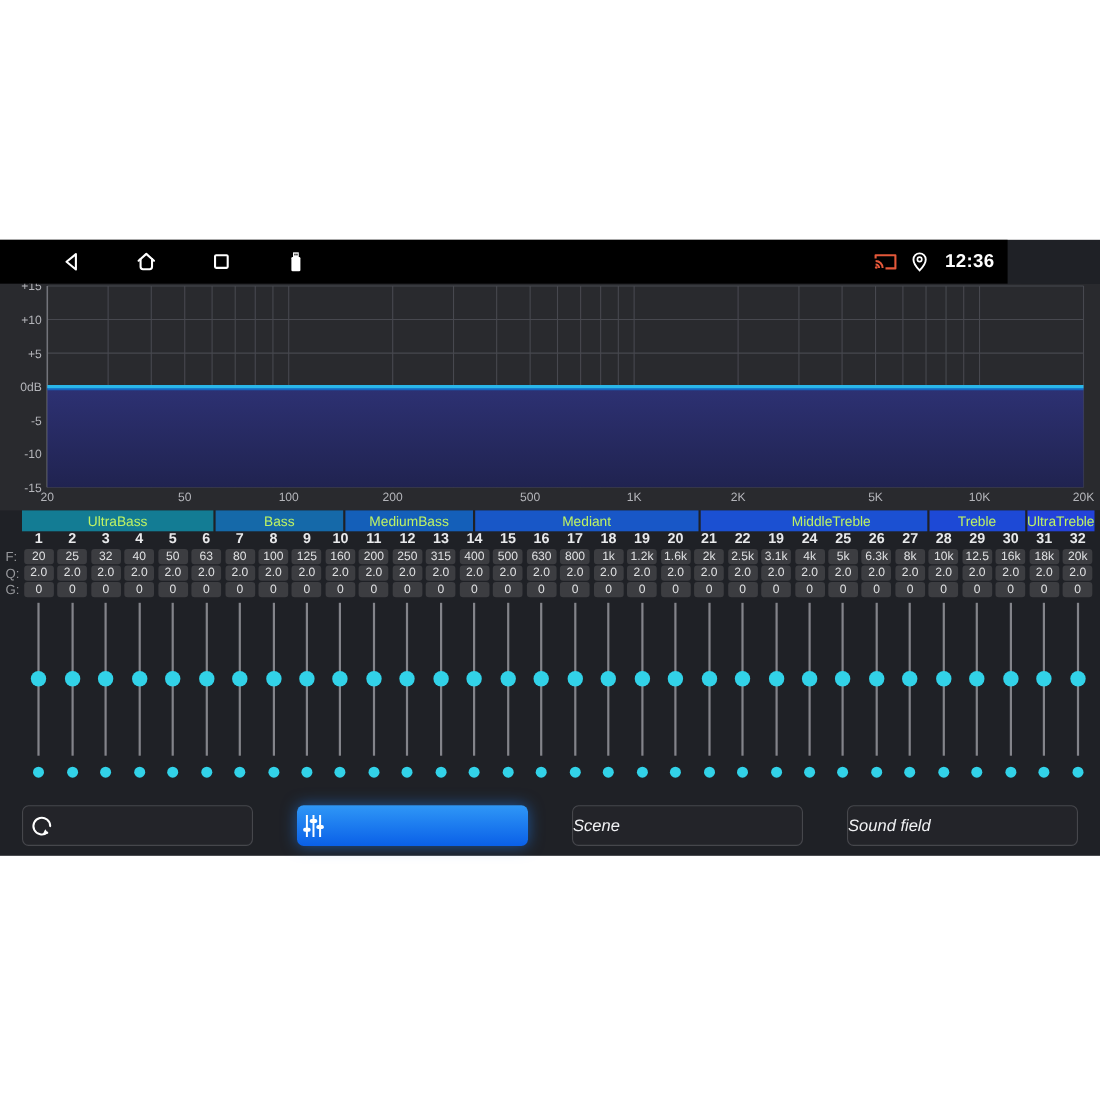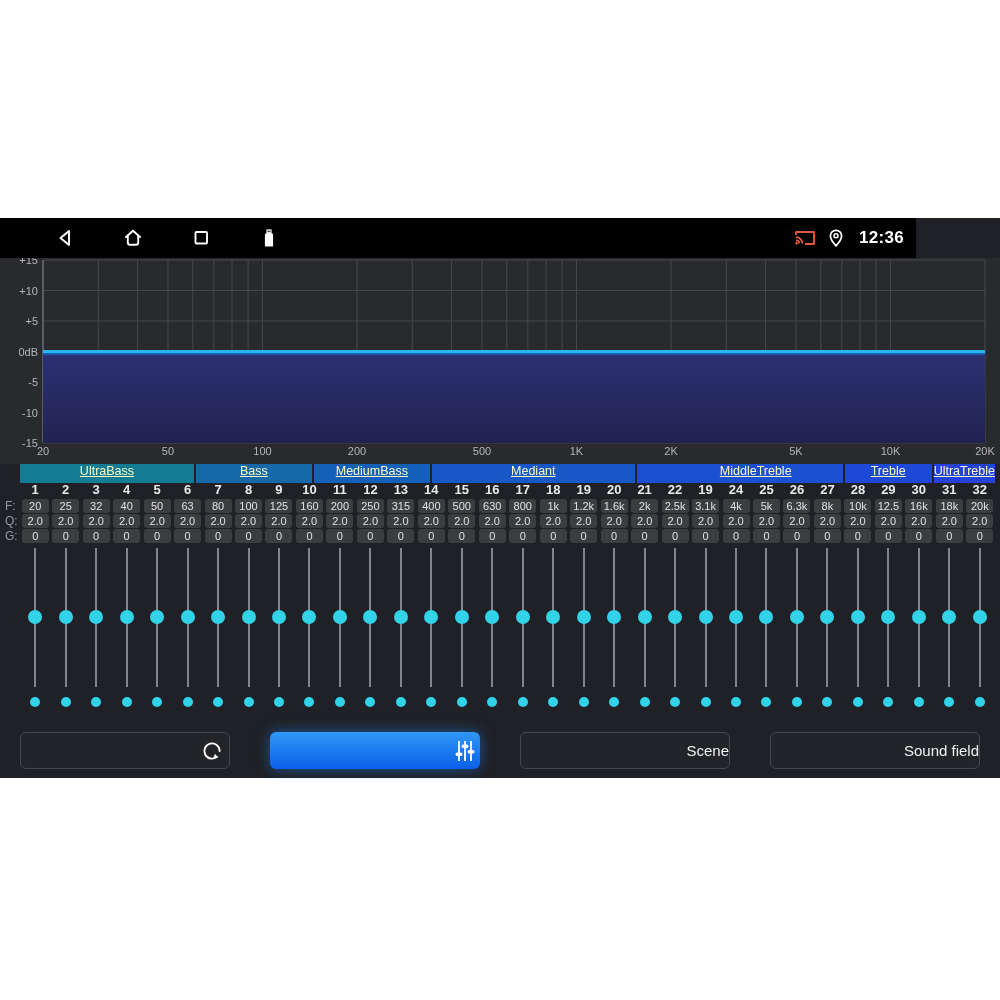--- a/index.html
+++ b/index.html
@@ -14,42 +14,42 @@
   .sb-right{display:flex;align-items:center;gap:7px;padding-right:12px;}
   .sb-ico{width:24px;height:24px;display:block;}
   .sb-time{color:#fff;font-size:17px;font-weight:700;letter-spacing:.3px;margin-left:4px;}
 
   
   .graph{position:absolute;left:0;top:40px;width:928px;height:206px;background:#292a2e;}
   .graph svg{display:block;}
 
   
   .bands{position:absolute;left:20px;top:246px;width:975px;height:19px;display:flex;}
-  .band{height:19px;margin-right:2px;display:flex;align-items:flex-start;justify-content:center;
-    color:#fef9c3;font-size:12.5px;box-sizing:border-box;text-decoration:underline;}
+  .band{height:19px;margin-right:2px;display:flex;align-items:center;justify-content:center;
+    color:#bef264;font-size:12.5px;box-sizing:border-box;}
   .band:last-child{margin-right:0;}
 
   
   .channels{position:absolute;left:20px;top:264px;width:975px;height:245px;
     display:grid;grid-template-columns:repeat(32,1fr);}
   .ch-col{display:flex;flex-direction:column;align-items:center;}
   .ch-num{height:16px;line-height:16px;font-size:13px;font-weight:700;color:#e9eaec;}
   .cell{width:27px;height:14px;margin-top:1px;background:#3c3d41;border-radius:3px;
     color:#dfe0e2;font-size:11px;line-height:14px;text-align:center;overflow:hidden;}
   .slider-wrap{position:relative;width:16px;height:139px;margin-top:5px;}
   .slider-track{position:absolute;left:7px;top:0;width:2px;height:139px;background:#83848a;}
   .slider-knob{position:absolute;left:1px;top:62px;width:14px;height:14px;border-radius:50%;}
   .ch-dot{width:10px;height:10px;border-radius:50%;margin-top:10px;}
 
   
   .rowlab{position:absolute;left:5px;width:16px;font-size:12px;color:#97989c;}
 
   
   .btn{position:absolute;top:514px;width:210px;height:37px;border-radius:6px;
-    display:flex;align-items:center;justify-content:flex-end;box-sizing:border-box;cursor:pointer;}
+    display:flex;align-items:center;justify-content:flex-start;box-sizing:border-box;cursor:pointer;font-style:italic;}
   .btn.dark{background:#232429;border:1px solid #46474c;color:#f0f1f3;font-size:15px;}
   .btn.blue{background:linear-gradient(180deg,#2f97f6 0%,#0a60e8 100%);
     box-shadow:0 0 14px rgba(32,128,244,.55);}
 </style>
 </head>
 <body>
 
 <div class="canvas">
   <div class="screen">
 

